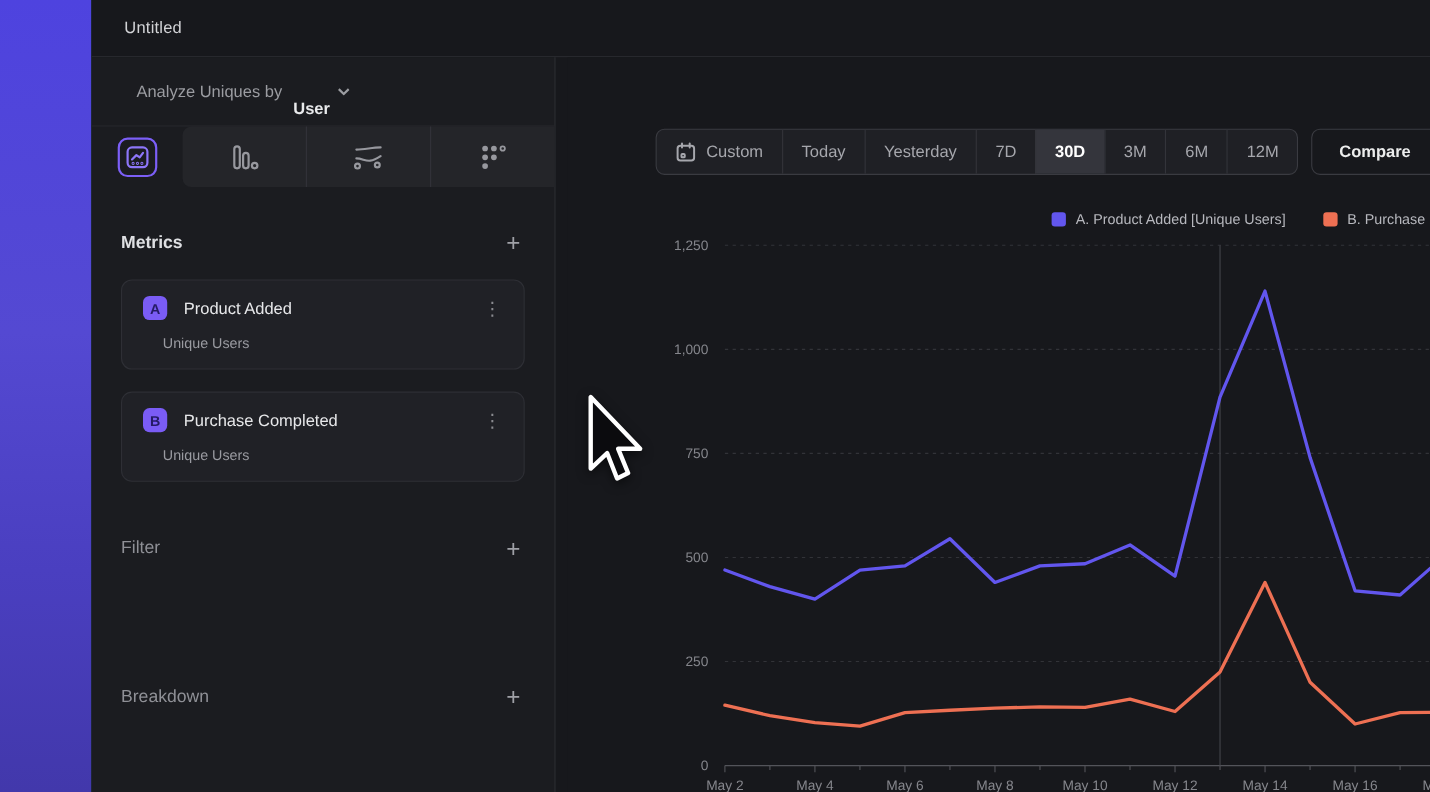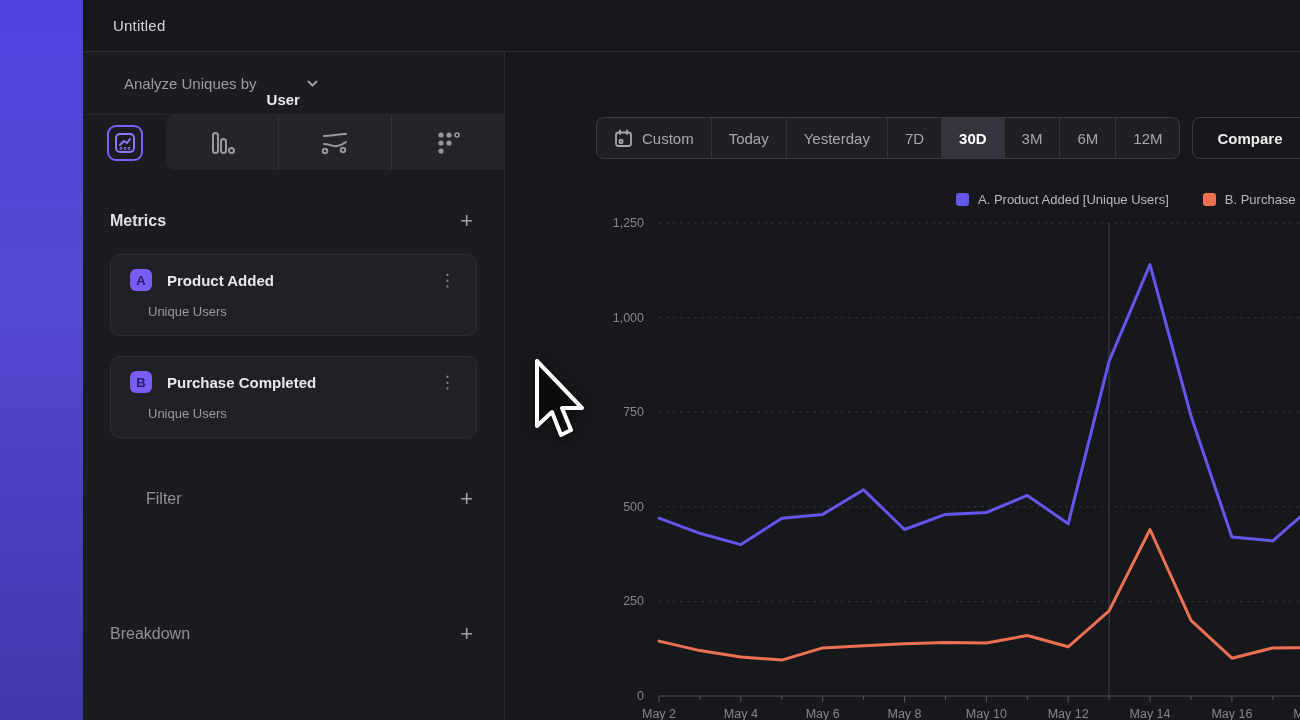--- a/index.html
+++ b/index.html
@@ -46,26 +46,26 @@
   .section-head .h-strong { font-size:16px; font-weight:700; color:#dfe0e3; }
   .section-head .h-dim { font-size:16px; font-weight:500; color:#8f9096; }
   .plus-btn { background:none; border:none; color:#9fa0a6; font-size:22px; line-height:1; cursor:pointer;
     font-family:inherit; padding:2px 4px; }
 
   .metric-card { margin:0 27px 20px 27px; background:#202126; border:1px solid #2e2f35; border-radius:10px;
     padding:14px 16px 16px 19px; }
   .metric-top { display:flex; align-items:center; }
   .metric-badge { width:22px; height:22px; border-radius:6px; background:#7a5cf5; color:#251b66;
     font-size:13px; font-weight:700; display:flex; align-items:center; justify-content:center; flex:0 0 22px; }
-  .metric-name { margin-left:15px; font-size:15px; font-weight:700; color:#e7e8ea; flex:1; }
+  .metric-name { margin-left:15px; font-size:15px; font-weight:400; color:#e7e8ea; flex:1; }
   .kebab { background:none; border:none; cursor:pointer; color:#8a8b90; font-size:17px; line-height:13px;
     letter-spacing:0; padding:2px 4px; font-family:inherit; }
   .metric-sub { margin:13px 0 0 18px; font-size:13px; color:#9a9ba1; }
 
-  .section-head.filter { margin-top:48px;margin-left:36px; }
+  .section-head.filter { margin-top:48px; }
   .section-head.breakdown { margin-top:109px; }
 
   
   .main { flex:1; position:relative; background:#17181c; overflow:hidden; }
   .toolbar { position:absolute; top:65px; left:80px; display:flex; align-items:center; }
   .ranges { display:inline-flex; border:1px solid #3a3b41; border-radius:8px; background:#1f2025; overflow:hidden; height:42px; }
   .range-btn { display:flex; align-items:center; gap:9px; padding:0 17px; font-size:15px; color:#a6a7ad;
     background:none; border:none; border-left:1px solid #33343a; cursor:pointer; font-family:inherit; }
   .range-btn:first-child { border-left:none; }
   .range-btn.selected { background:#34353c; color:#ffffff; font-weight:600; }

